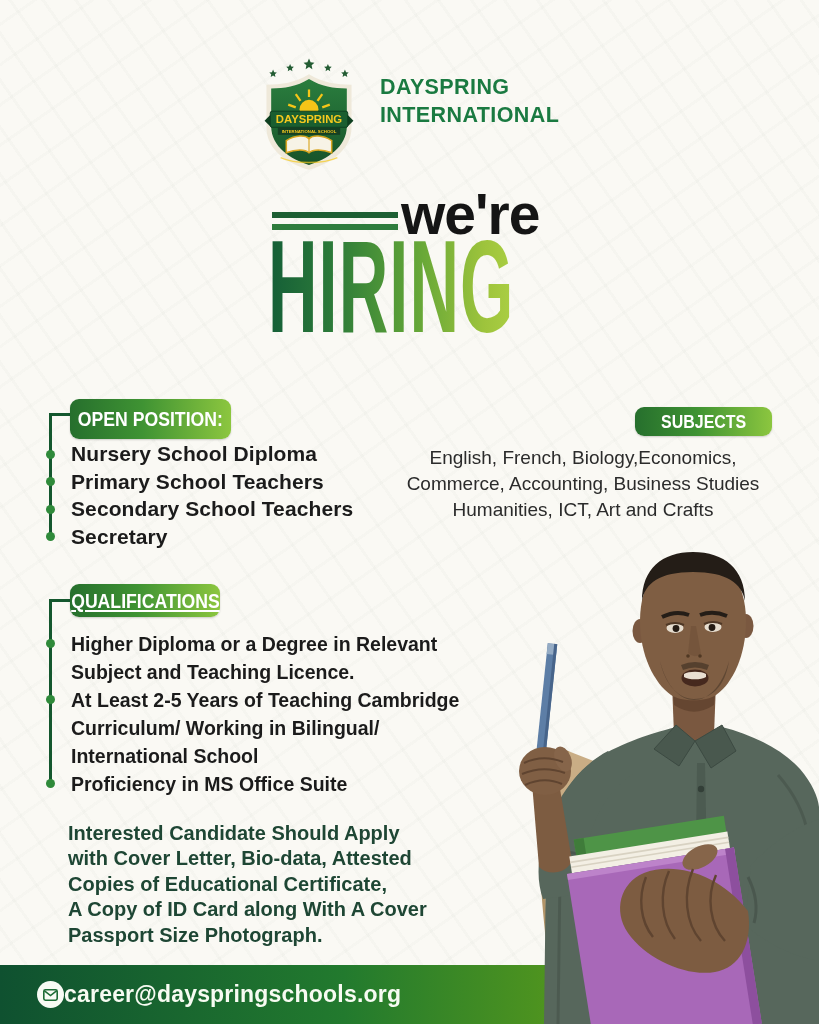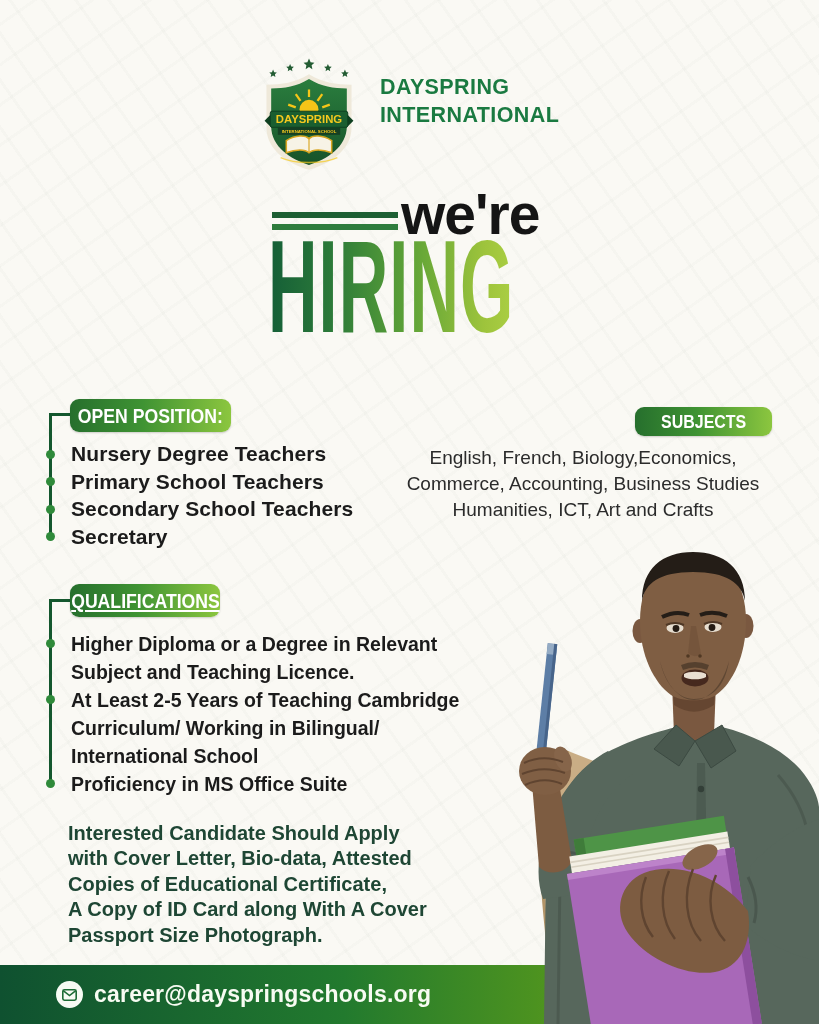--- a/index.html
+++ b/index.html
@@ -30,42 +30,42 @@
     letter-spacing:2px; transform:scaleX(.52); transform-origin:left top;
     background:linear-gradient(90deg,#145e37 0%,#2e7c39 28%,#5fa337 58%,#9ec43c 88%,#abcf44 100%);
     -webkit-background-clip:text; background-clip:text; color:transparent; white-space:nowrap; }
 
   
   .badge { display:flex; align-items:center; justify-content:center;
     background:linear-gradient(90deg,#266f2d 0%,#3f9333 45%,#8cc63f 100%);
     border-radius:9px; color:#ffffff; font-weight:bold;
     box-shadow:0 1px 2px rgba(0,0,0,.18); }
   .badge-text { display:inline-block; transform:scaleX(.84); white-space:nowrap; }
-  .badge-open  { left:70px;  top:399px; width:161px; height:33px; font-size:21px; }
+  .badge-open  { left:70px;  top:399px; width:161px; height:40px; font-size:21px; }
   .badge-qual  { left:70px;  top:584px; width:150px; height:33px; font-size:21px;text-decoration:underline; }
   .badge-subj  { left:635px; top:407px; width:137px; height:29px; font-size:19px; }
 
   
   .vline { width:3px; background:#14572e; }
   .hline { height:3px; background:#14572e; }
   .dot { width:9px; height:9px; border-radius:50%; background:#2f8a3a; left:46px; }
 
   .open-items { left:71px; top:440px; font-size:21px; font-weight:bold;
     color:#1b1b1b; line-height:27.5px; letter-spacing:.1px; }
   .subj-text { left:392px; top:445px; width:382px; text-align:center;
     font-size:19px; font-weight:normal; color:#2b2b2b; line-height:26px; }
   .qual-items { left:71px; top:630px; font-size:19.5px; font-weight:bold;
     color:#1b1b1b; line-height:28px; }
   .note { left:68px; top:821px; font-size:20px; font-weight:bold;
     color:#1e4634; line-height:25.4px; }
 
   
   .footer { position:absolute; left:0; bottom:0; width:819px; height:59px; z-index:3;
     background:linear-gradient(90deg,#0f5130 0%,#227a2e 42%,#5d9c1a 75%,#7fb412 100%);
-    display:flex; align-items:center; padding-left:56px; gap:11px; }
+    display:flex; align-items:center; padding-left:37px; }
   .mail-circle { width:27px; height:27px; border-radius:50%; background:#f7fbf4;
     display:flex; align-items:center; justify-content:center; flex:0 0 auto; }
   .footer-email { color:#f7fbf2; font-size:23px; font-weight:bold; letter-spacing:.2px; }
 
   .man { position:absolute; left:448px; top:525px; width:371px; height:499px; z-index:4; }
   .logo { position:absolute; left:257px; top:58px; z-index:2; }
 </style>
 </head>
 <body>
 
@@ -127,21 +127,21 @@
   <div class="abs hline" style="left:50px; top:413px; width:22px;"></div>
   <div class="abs vline" style="left:49px; top:413px; height:127px;"></div>
   <div class="abs badge badge-open">
     <span class="badge-text">OPEN POSITION:</span>
   </div>
   <div class="abs dot" style="top:450px;"></div>
   <div class="abs dot" style="top:477px;"></div>
   <div class="abs dot" style="top:505px;"></div>
   <div class="abs dot" style="top:532px;"></div>
   <div class="abs open-items">
-    <div>Nursery Degree Teachers</div>
+    <div>Nursery School Diploma</div>
     <div>Primary School Teachers</div>
     <div>Secondary School Teachers</div>
     <div>Secretary</div>
   </div>
 
   <div class="abs badge badge-subj">
     <span class="badge-text">SUBJECTS</span>
   </div>
   <div class="abs subj-text">
     <div>English, French, Biology,Economics,</div>

